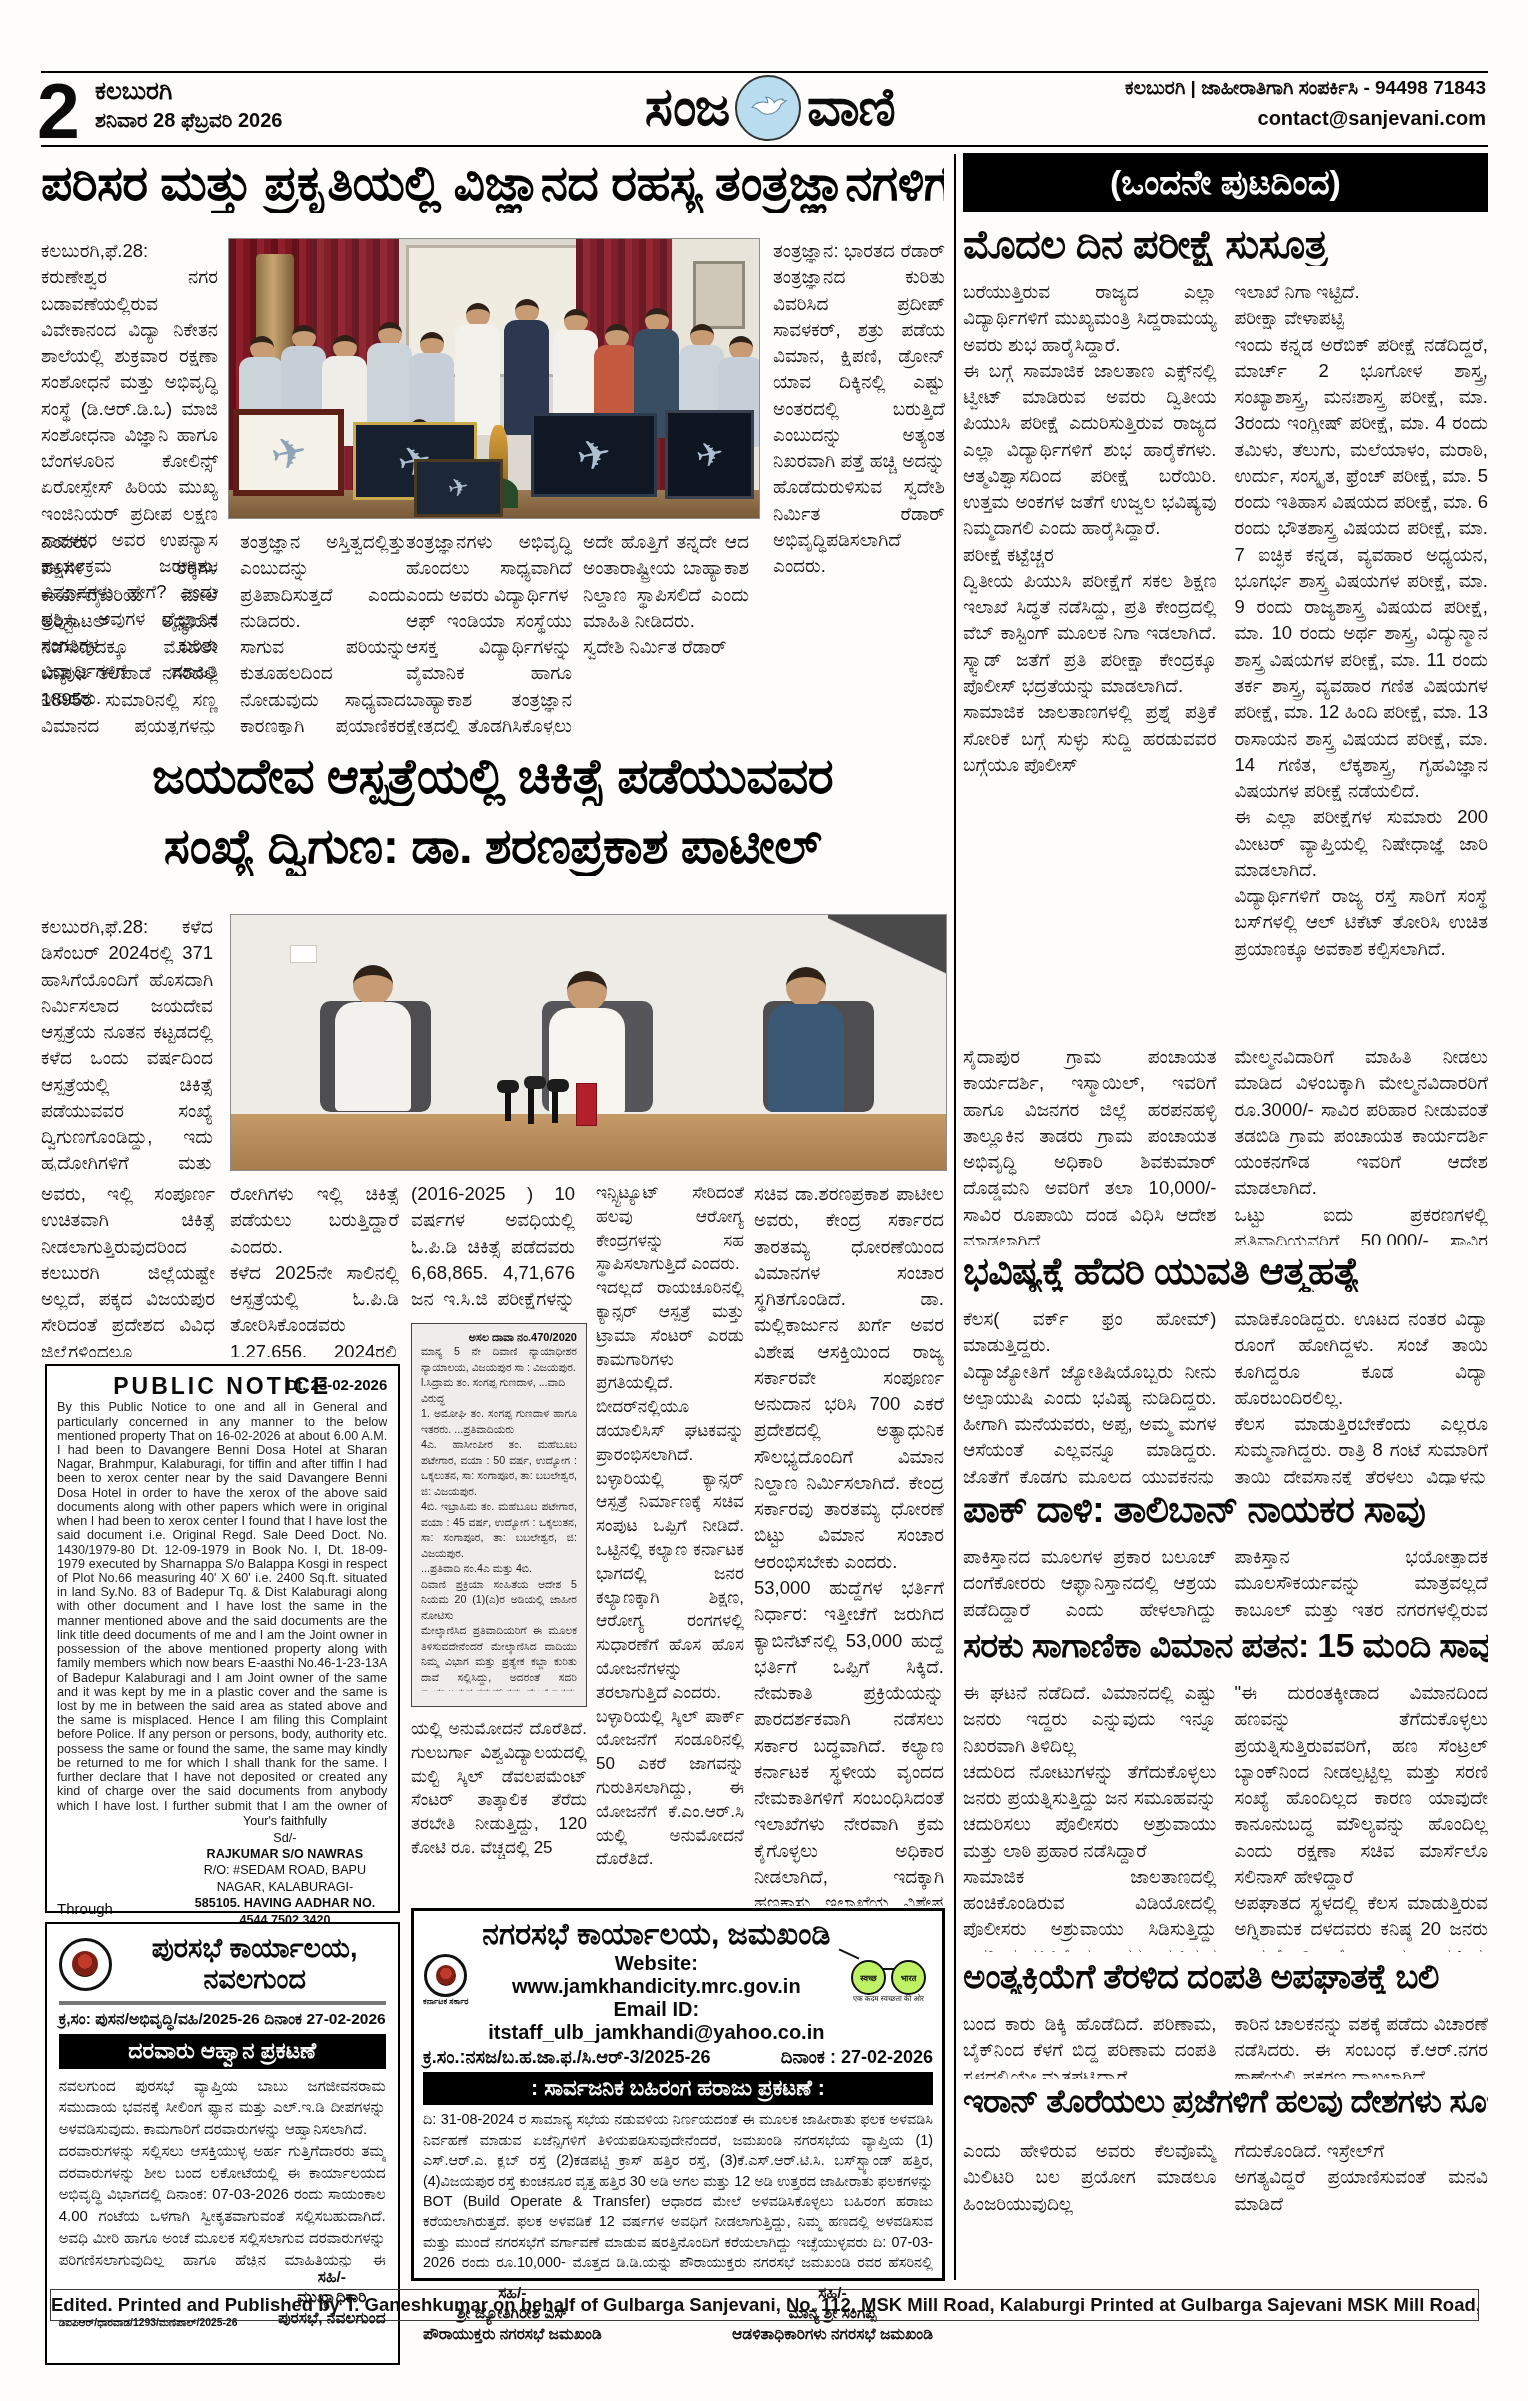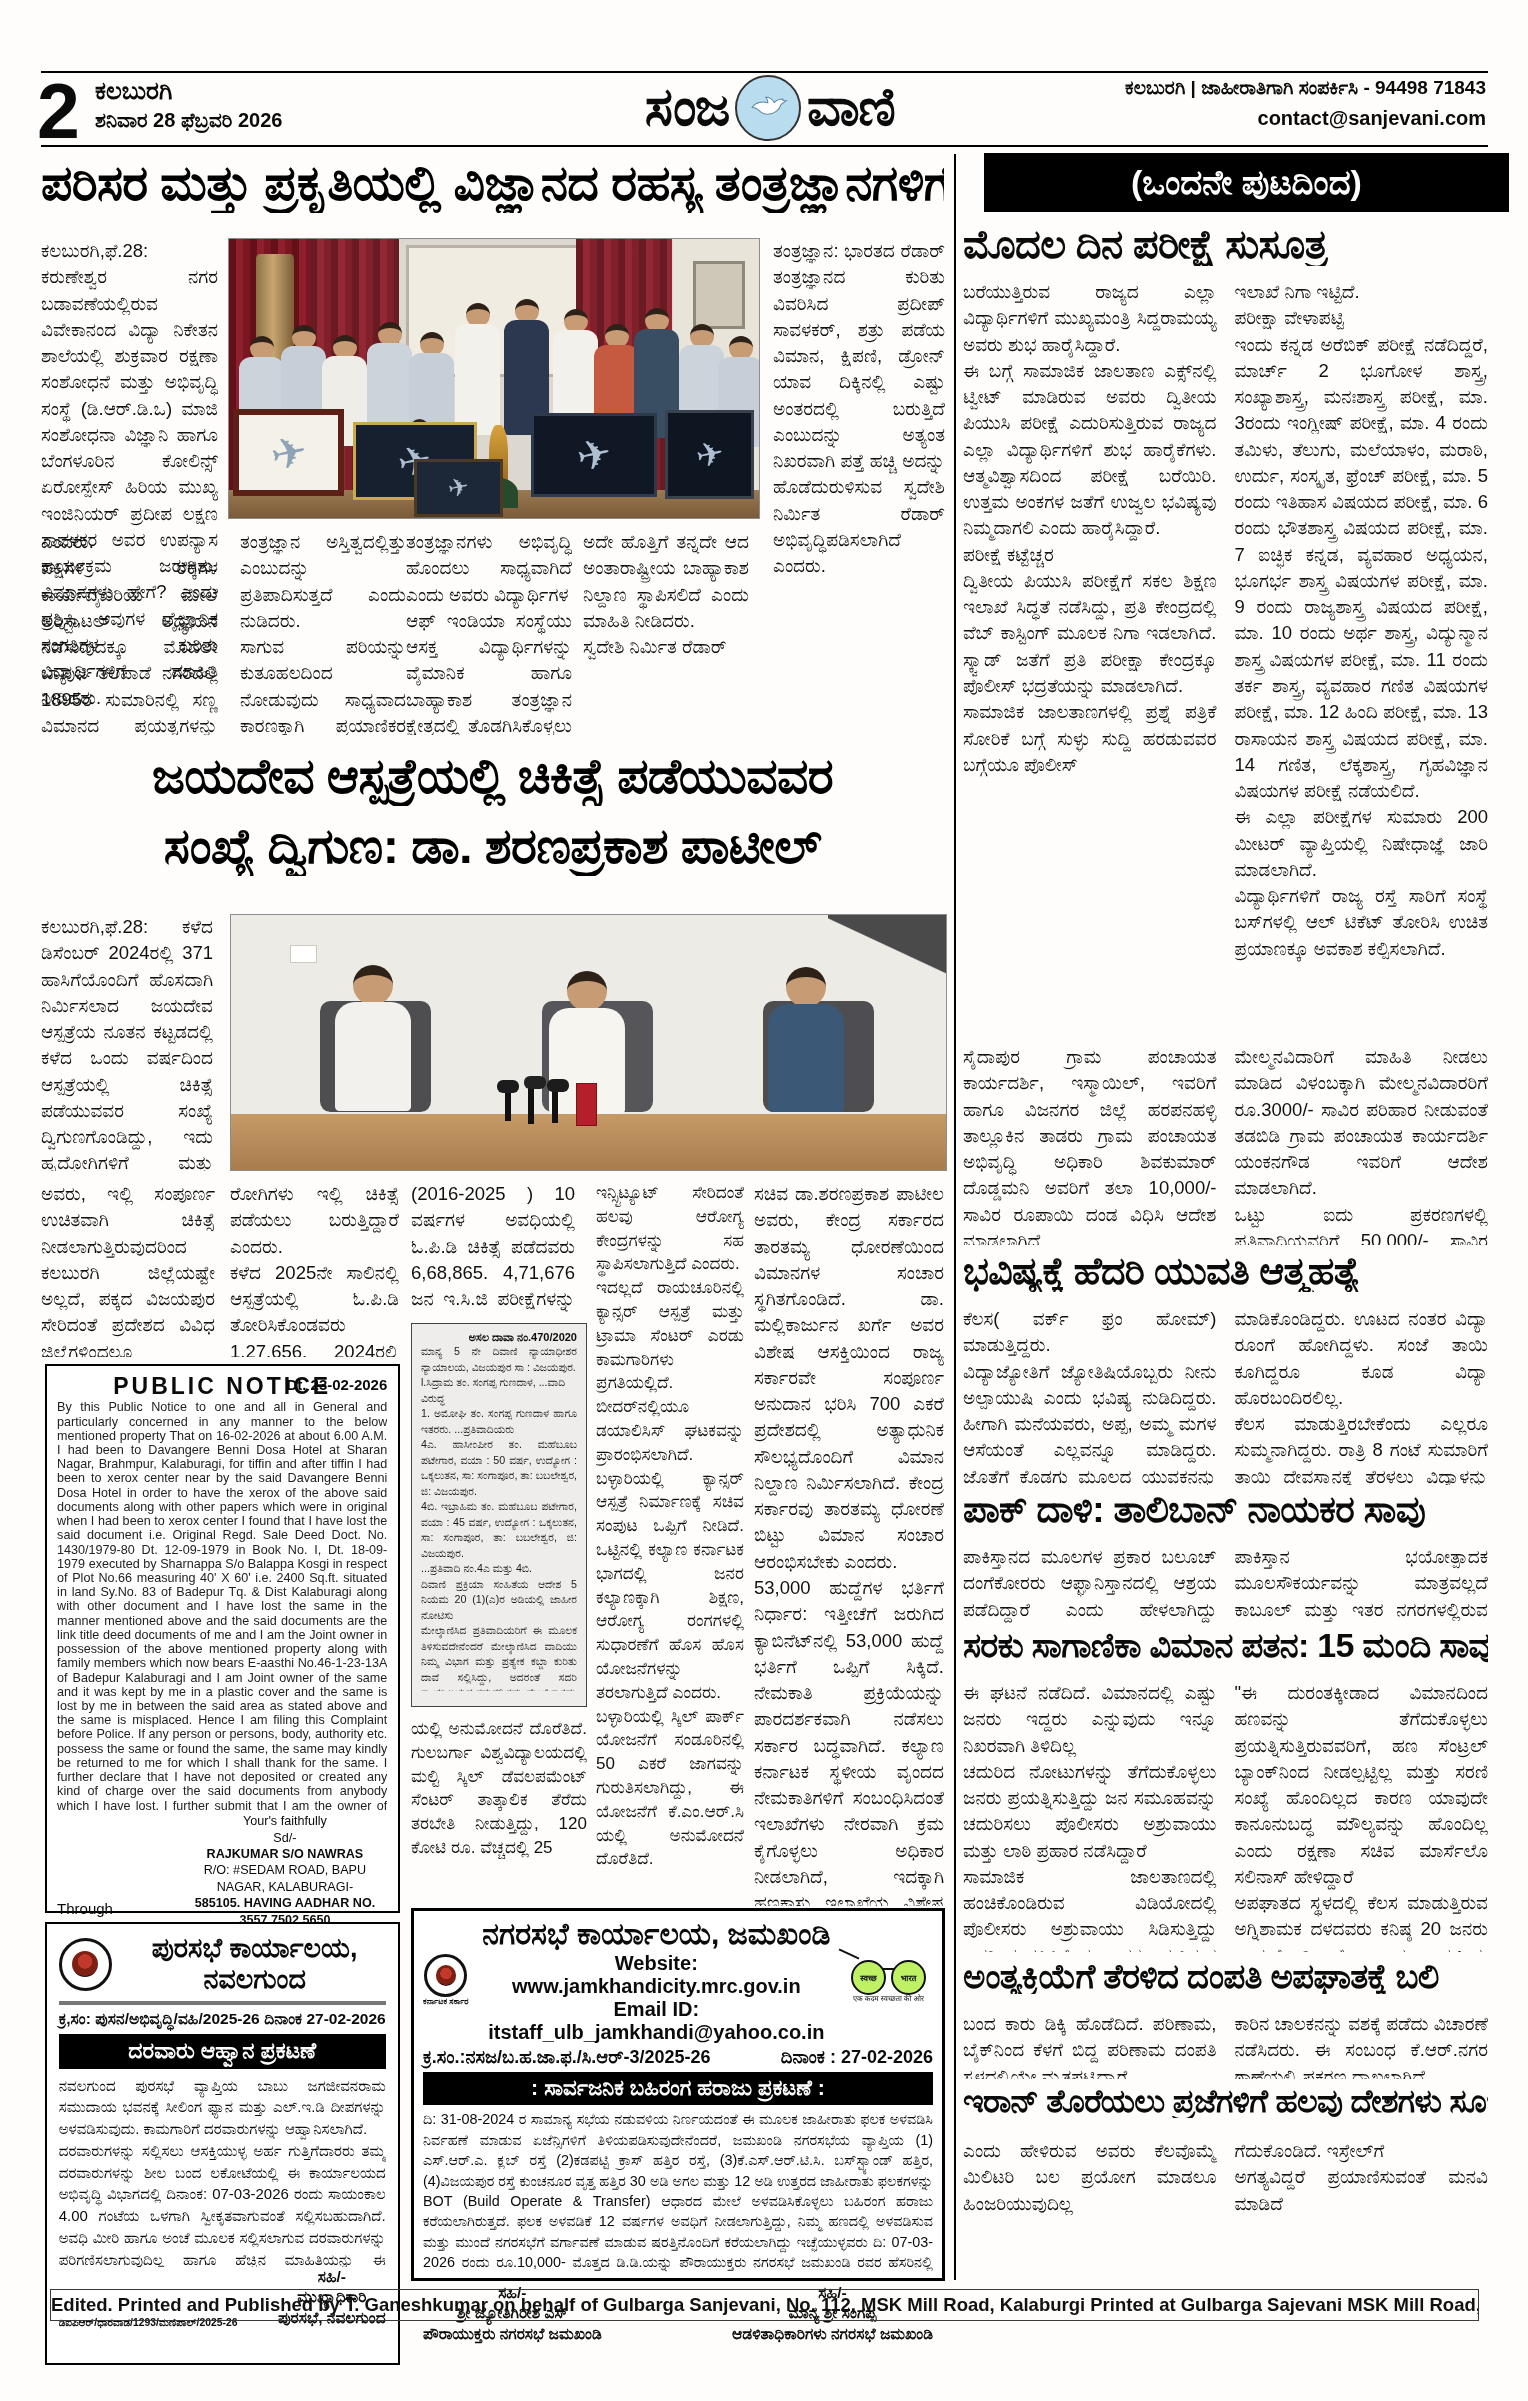--- a/index.html
+++ b/index.html
@@ -5,21 +5,21 @@
   html,body{margin:0;padding:0;background:#e9e7e2;}
   .page{position:relative;width:1528px;height:2401px;background:#fefdfb;overflow:hidden;
         font-family:"Liberation Sans","DejaVu Sans",sans-serif;color:#0b0b0b;}
   .abs{position:absolute;}
   .rule{background:#000;}
   .kn{font-family:"Liberation Sans","DejaVu Sans",sans-serif;}
   .body-txt{font-size:18.5px;line-height:1.42;text-align:justify;white-space:pre-line;overflow:hidden;color:#101010;}
   .body-sm{font-size:17px;line-height:1.4;}
   .headline{font-weight:bold;color:#000;letter-spacing:-0.7px;}
   .rtitle{font-weight:bold;font-size:34px;line-height:1.04;letter-spacing:-0.7px;white-space:nowrap;overflow:hidden;}
-  .banner-black{background:#000;color:#fff;font-weight:bold;text-align:center;margin-left:21px;}
+  .banner-black{background:#000;color:#fff;font-weight:bold;text-align:center;}
   .cols{display:flex;gap:18px;}
   .cols .c{flex:1;overflow:hidden;}
   .photo{border:0.7px solid #8d8d8d;overflow:hidden;}
   .notice{border:2.2px solid #000;background:#fff;box-sizing:border-box;}
   .pn-body{font-size:12.6px;line-height:1.13;text-align:justify;color:#222;}
   .court{background:#efedeb;border:1.5px solid #444;box-sizing:border-box;padding:7px 9px;}
   .court-txt{font-size:10.7px;line-height:1.45;text-align:justify;white-space:pre-line;color:#1a1a1a;}
   .emblem{border-radius:50%;border:3px solid #111;background:#fff;display:flex;align-items:center;justify-content:center;box-sizing:border-box;}
   .emblem .core{width:55%;height:55%;border-radius:50%;background:radial-gradient(circle at 50% 40%, #c0392b 0 35%, #7d1f12 36% 70%, #2b1206 71%);}
   .glasses{position:relative;}
@@ -245,21 +245,21 @@
         <div style="width:38%;font-size:15px;line-height:1.3;align-self:flex-end;">
           <div>Through</div>
           <div style="font-weight:bold;">Sunil H.Budhwani,</div>
           <div>Advocate</div>
         </div>
         <div style="width:62%;text-align:center;font-size:12.6px;line-height:1.3;">
           <div>Your's faithfully</div>
           <div>Sd/-</div>
           <div style="font-weight:bold;">RAJKUMAR S/O NAWRAS</div>
           <div>R/O: #SEDAM ROAD, BAPU NAGAR, KALABURAGI-</div>
-          <div style="font-weight:bold;">585105. HAVING AADHAR NO. 3557 7502 5650</div>
+          <div style="font-weight:bold;">585105. HAVING AADHAR NO. 4544 7502 3420</div>
           <div style="font-weight:bold;">HAVING POSSESSED PAN NO. ABLPU9995N</div>
           <div style="font-weight:bold;">CELL NO: 9945454329</div>
         </div>
       </div>
     </div>
 
     <div class="abs notice" style="left:3.7px;top:1922px;width:355px;height:443px;padding:9px 12px;">
       <div style="display:flex;align-items:center;gap:12px;">
         <div class="emblem" style="width:53px;height:53px;">
             <div class="core"></div>

